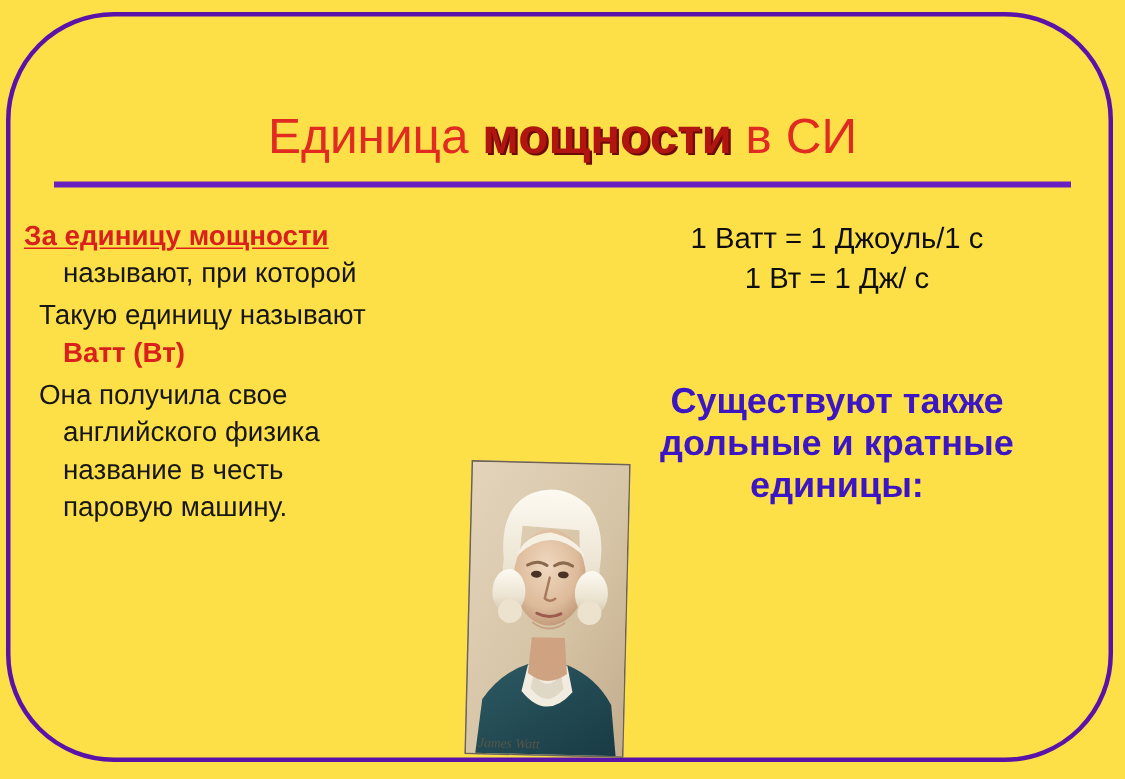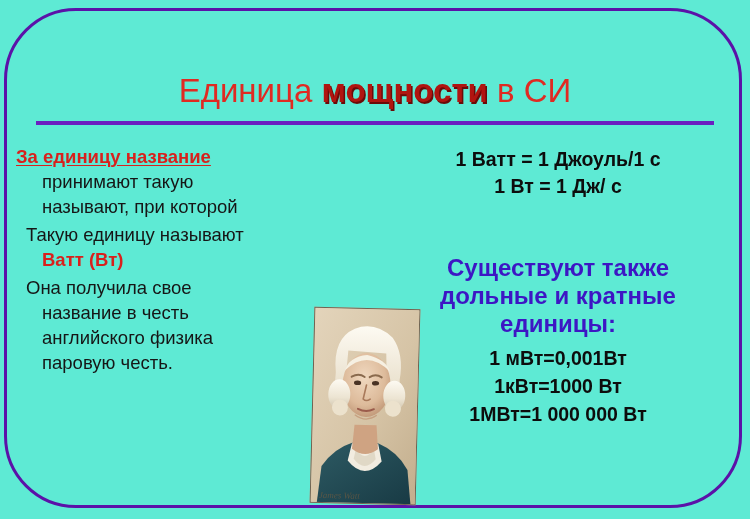--- a/index.html
+++ b/index.html
@@ -4,21 +4,21 @@
 <style>
   html, body {
     margin: 0;
     padding: 0;
     background: #ffffff;
   }
   #slide {
     position: relative;
     width: 750px;
     height: 519px;
-    background: #5eead4;
+    background: #fde047;
     overflow: hidden;
     font-family: "Liberation Sans", sans-serif;
   }
   
   #frame {
     position: absolute;
     left: 4px;
     top: 8px;
     width: 738px;
     height: 500px;
@@ -85,21 +85,21 @@
   .indent { padding-left: 26px; }
 
   
   #formula-block {
     position: absolute;
     left: 378px;
     top: 146px;
     width: 360px;
     text-align: center;
     color: #0d0d0d;
-    font-weight: 700;
+    font-weight: 400;
     font-size: 19.5px;
     line-height: 27px;
   }
   #blue-block {
     position: absolute;
     left: 378px;
     top: 254px;
     width: 360px;
     text-align: center;
     color: #3d16c4;
@@ -144,58 +144,52 @@
   <div id="title-row">
     <span class="t-light">Единица </span><span class="t-bold">мощности</span><span class="t-light"> в  СИ</span>
   </div>
 
   <div id="title-rule"></div>
 
   <div id="left-col">
 
     <div class="para">
       <div>
-        <span class="red-head">За единицу название</span>
+        <span class="red-head">За единицу мощности</span>
       </div>
-      <div class="indent">принимают такую</div>
       <div class="indent">называют, при которой</div>
     </div>
 
     <div class="para">
       <div class="hang">Такую единицу называют</div>
       <div class="indent">
         <span class="red-bold">Ватт (Вт)</span>
       </div>
     </div>
 
     <div class="para">
       <div class="hang">Она получила свое</div>
+      <div class="indent">английского физика</div>
       <div class="indent">название в честь</div>
-      <div class="indent">английского физика</div>
-      <div class="indent">паровую честь.</div>
+      <div class="indent">паровую машину.</div>
     </div>
 
   </div>
 
   <div id="formula-block">
     <div>1 Ватт = 1 Джоуль/1 с</div>
     <div>1 Вт = 1 Дж/ с</div>
   </div>
 
   <div id="blue-block">
     <div>Существуют также</div>
     <div>дольные и кратные</div>
     <div>единицы:</div>
   </div>
 
-  <div id="multiples-block">
-    <div>1 мВт=0,001Вт</div>
-    <div>1кВт=1000 Вт</div>
-    <div>1МВт=1 000 000 Вт</div>
-  </div>
 
   <div id="portrait">
     <svg width="106" height="196" viewBox="0 0 106 196">
       <defs>
         <linearGradient id="bg" x1="0" y1="0" x2="1" y2="1">
           <stop offset="0%" stop-color="#e3d4bb"></stop>
           <stop offset="55%" stop-color="#d6c4a6"></stop>
           <stop offset="100%" stop-color="#c2ad8c"></stop>
         </linearGradient>
         <linearGradient id="coat" x1="0" y1="0" x2="1" y2="1">

